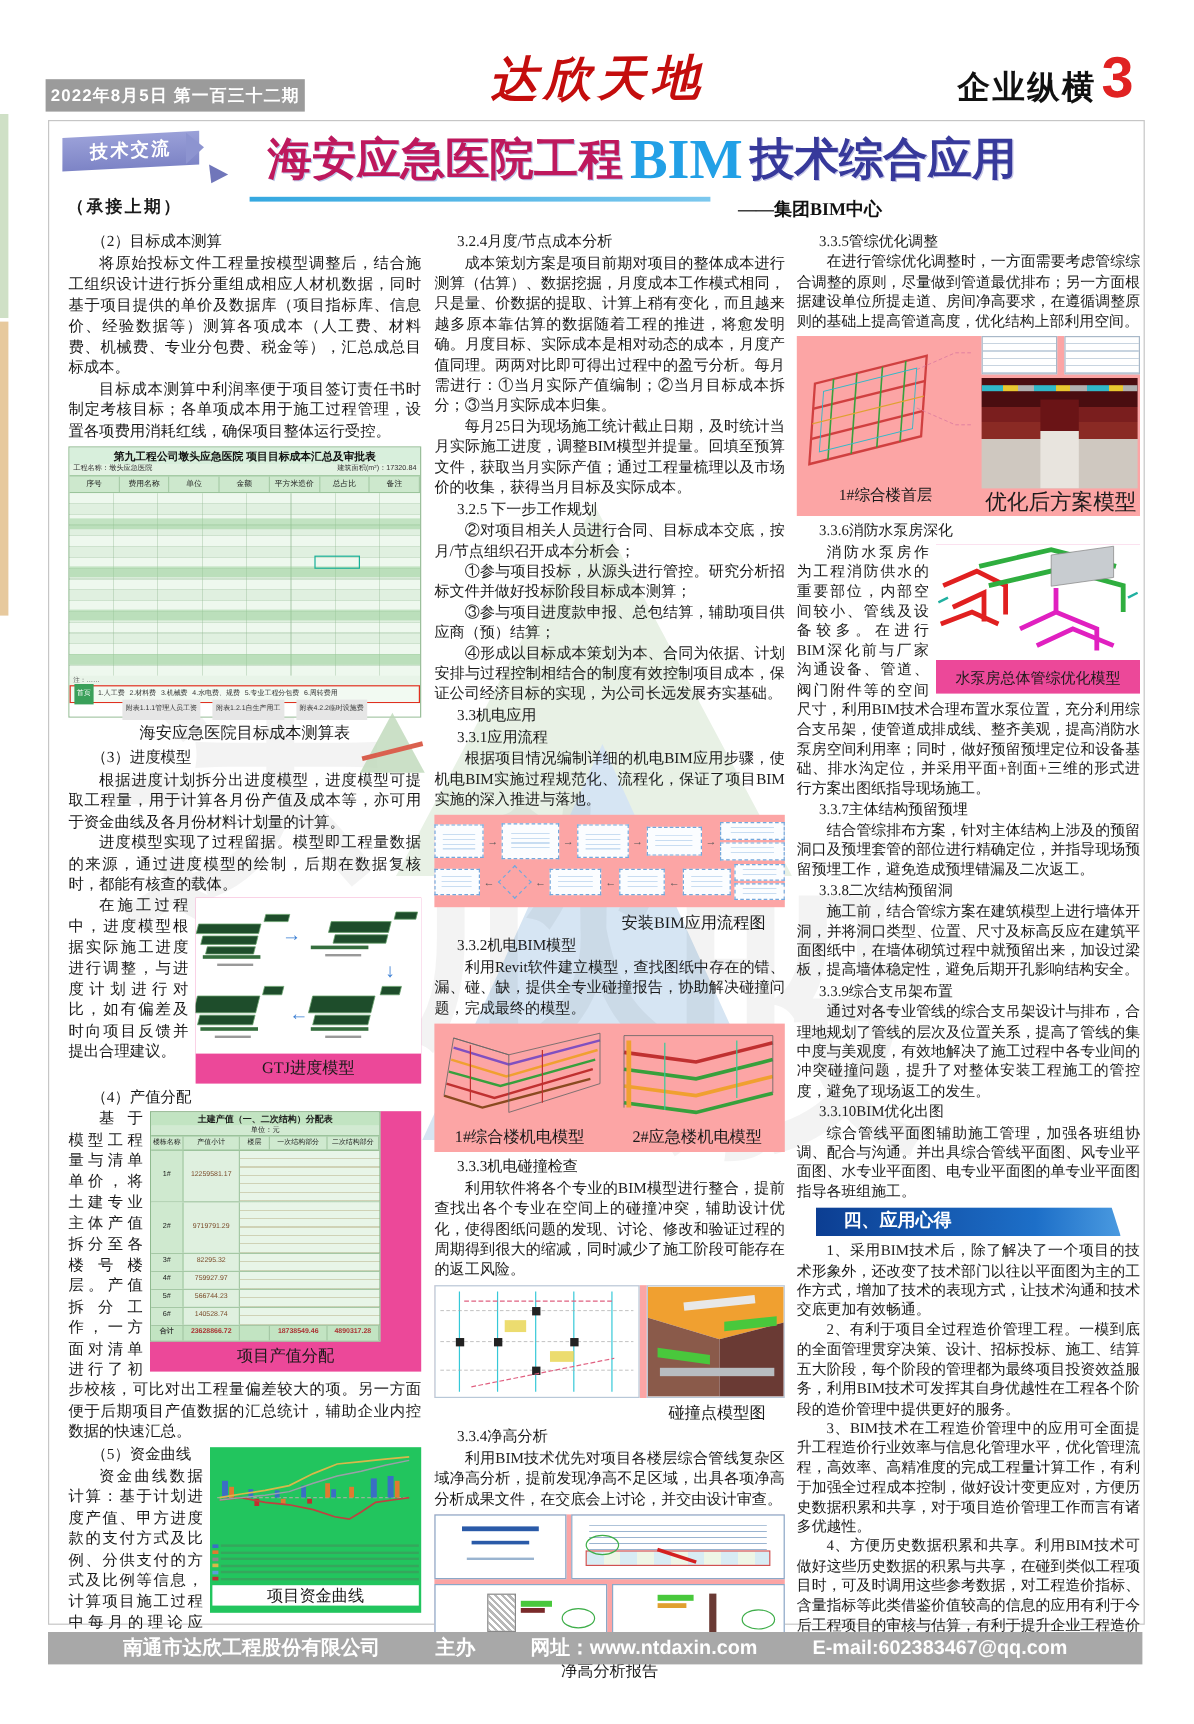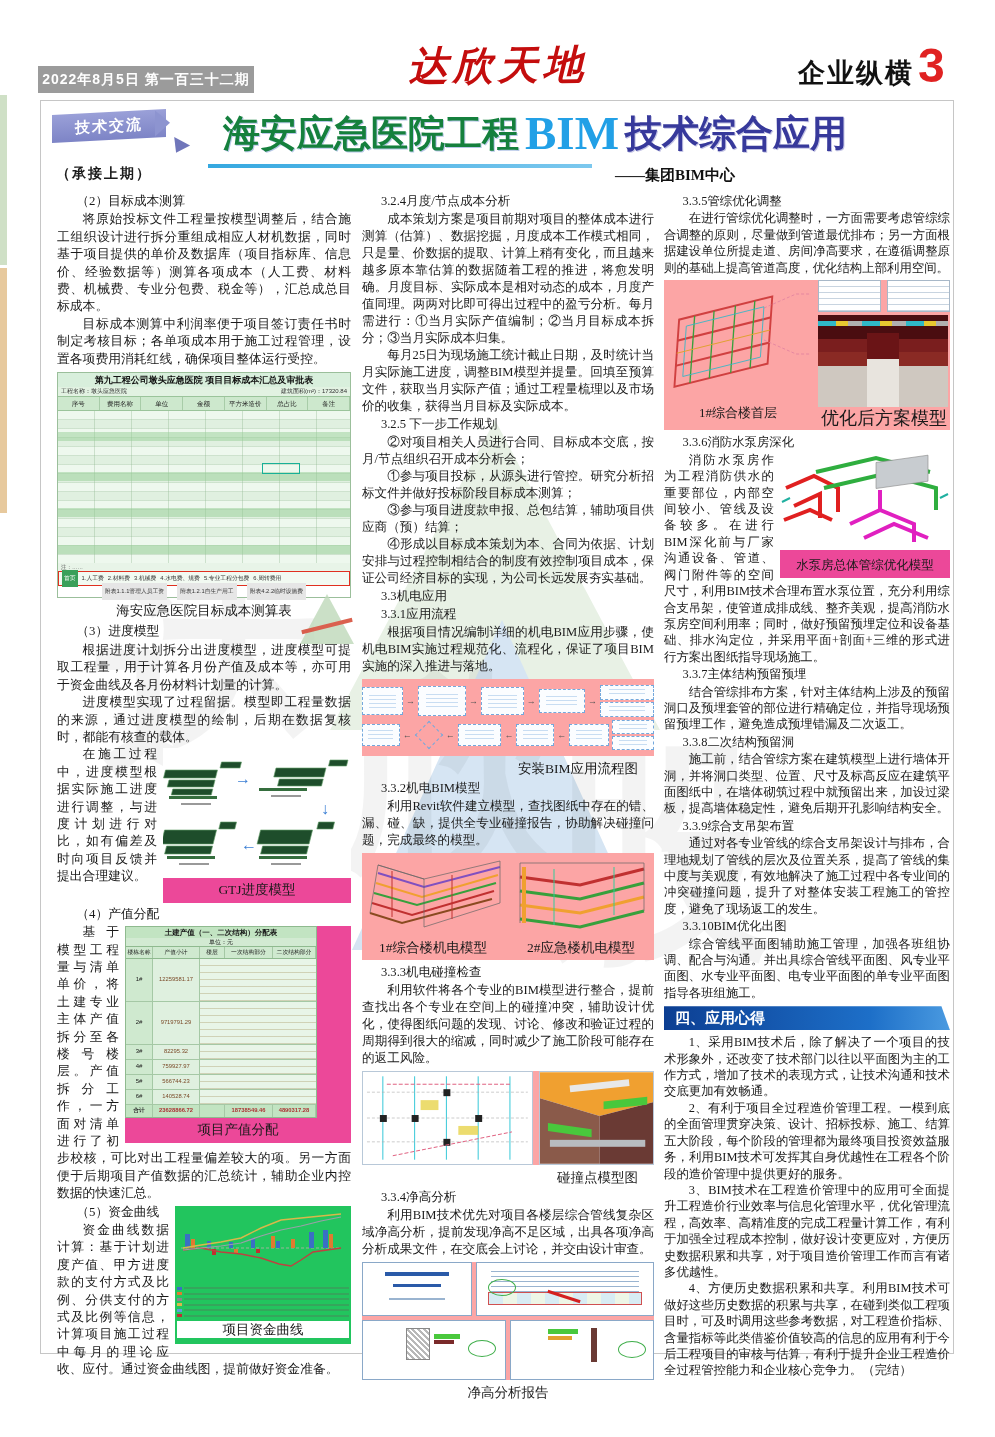--- a/index.html
+++ b/index.html
@@ -31,21 +31,21 @@
       transform:rotate(-14deg);}
   
   .ribbon{position:absolute;left:52px;top:112px;width:114px;height:28px;z-index:4;
       background:linear-gradient(180deg,#9aa0d8,#7d84c6);transform:skewY(-3deg);
       color:#fff;font:bold 15px/28px "Liberation Sans",sans-serif;text-align:center;letter-spacing:2px;}
   .ribbon:after{content:"";position:absolute;right:-17px;top:1px;border:13px solid transparent;
       border-left:15px solid #8d94d0;}
   .ribbon-tail{position:absolute;left:168px;top:140px;z-index:4;border:9px solid transparent;
       border-top:13px solid #7076ba;transform:rotate(28deg);}
   .headline{position:absolute;left:150px;top:110px;width:770px;text-align:center;z-index:4;white-space:nowrap;}
-  .tA{font:900 37px/1.2 "Liberation Sans",sans-serif;color:#15803d;text-shadow:1px 1px 0 #b8c8e8;}
+  .tA{font:900 37px/1.2 "Liberation Sans",sans-serif;color:#be185d;text-shadow:1px 1px 0 #b8c8e8;}
   .tB{font:bold 47px/1 "Liberation Serif",serif;color:#22a0e6;padding:0 6px;vertical-align:-3px;}
   .tC{font:900 37px/1.2 "Liberation Sans",sans-serif;color:#37399b;text-shadow:1px 1px 0 #c5c5e5;}
   .t-underline{position:absolute;left:208px;top:164px;width:384px;height:4px;z-index:4;
       background:linear-gradient(90deg,#35a8e0,#7cc8ee);}
   .byline{position:absolute;left:615px;top:168px;font:bold 15px/1 "Liberation Serif",serif;color:#111;z-index:4;}
   .cont-note{position:absolute;left:56px;top:167px;font:bold 14px/1 "Liberation Serif",serif;letter-spacing:2px;z-index:4;}
   
   .col{position:absolute;top:192px;z-index:2;}
   #col1{left:57px;width:294px;font-size:12.8px;line-height:17.4px;}
   #col2{left:362px;width:292px;font-size:12.6px;line-height:17px;}
@@ -121,24 +121,24 @@
       background:repeating-linear-gradient(90deg,#30b8c8 0 18px,#e8c830 18px 30px,#b0b0b0 30px 44px);}
   .hr-grid{display:flex;flex-wrap:wrap;gap:4px;}
   .hr-p{border:1px solid #8aa8c8;background:#fff;position:relative;}
   .hr-lines{position:absolute;left:8%;right:8%;top:15%;height:40%;
       background:repeating-linear-gradient(180deg,#9ab4d0 0 1px,transparent 1px 5px);}
   .hr-ell{position:absolute;width:26px;height:15px;border:1.5px solid #3fae4a;border-radius:50%;}
   .hr-arrow{position:absolute;width:34px;height:3px;background:#d42020;transform:rotate(18deg);}
   .hr-band{position:absolute;left:6%;right:6%;top:55%;height:22%;border:1px solid #d05050;
       background:repeating-linear-gradient(90deg,#d8ecf4 0 14px,#eef6e6 14px 28px);}
   
-  .banner{height:24px;margin:5px 0 4px;position:relative;color:#fff;overflow:visible;
+  .banner{height:24px;margin:5px 16px 4px;position:relative;color:#fff;overflow:visible;
       background:linear-gradient(90deg,#0c3e92,#1d6fc8 72%,#4a9ae0);
       clip-path:polygon(0 0,97% 0,100% 100%,0 100%);
-      font:bold 15px/24px "Liberation Sans",sans-serif;padding-left:11px;}
+      font:bold 15px/24px "Liberation Sans",sans-serif;padding-left:23px;}
   
   .footer{position:absolute;left:40px;top:1360px;width:912px;height:27px;background:#a8a8a8;z-index:5;
       display:flex;align-items:center;justify-content:center;color:#fff;
       font:bold 16.5px/27px "Liberation Sans",sans-serif;white-space:nowrap;}
   .footer span{margin:0 23px;}
 </style>
 </head>
 <body>
 
 <div id="page">
@@ -646,13 +646,19 @@
     <p>综合管线平面图辅助施工管理，加强各班组协调、配合与沟通。并出具综合管线平面图、风专业平面图、水专业平面图、电专业平面图的单专业平面图指导各班组施工。</p>
 
     <div class="banner">四、应用心得</div>
 
     <p>1、采用BIM技术后，除了解决了一个项目的技术形象外，还改变了技术部门以往以平面图为主的工作方式，增加了技术的表现方式，让技术沟通和技术交底更加有效畅通。</p>
     <p>2、有利于项目全过程造价管理工程。一模到底的全面管理贯穿决策、设计、招标投标、施工、结算五大阶段，每个阶段的管理都为最终项目投资效益服务，利用BIM技术可发挥其自身优越性在工程各个阶段的造价管理中提供更好的服务。</p>
     <p>3、BIM技术在工程造价管理中的应用可全面提升工程造价行业效率与信息化管理水平，优化管理流程，高效率、高精准度的完成工程量计算工作，有利于加强全过程成本控制，做好设计变更应对，方便历史数据积累和共享，对于项目造价管理工作而言有诸多优越性。</p>
     <p>4、方便历史数据积累和共享。利用BIM技术可做好这些历史数据的积累与共享，在碰到类似工程项目时，可及时调用这些参考数据，对工程造价指标、含量指标等此类借鉴价值较高的信息的应用有利于今后工程项目的审核与估算，有利于提升企业工程造价全过程管控能力和企业核心竞争力。（完结）</p>
   </div>
 
+  <div class="footer">
+    <span>南通市达欣工程股份有限公司</span>
+    <span>主办</span>
+    <span>网址：www.ntdaxin.com</span>
+    <span>E-mail:602383467@qq.com</span>
+  </div>
 </div>
 
 </body></html>

